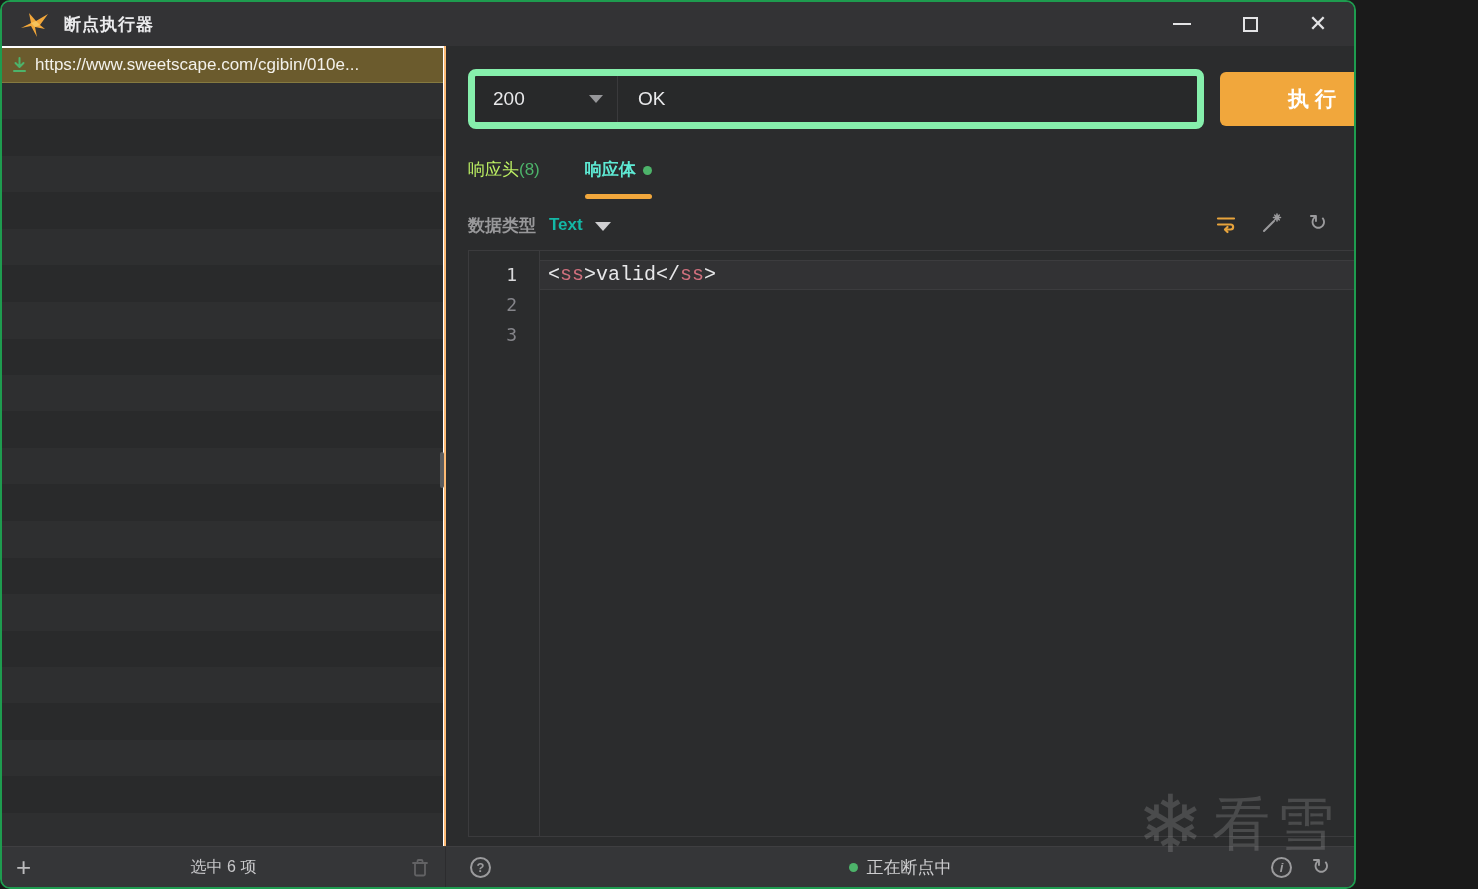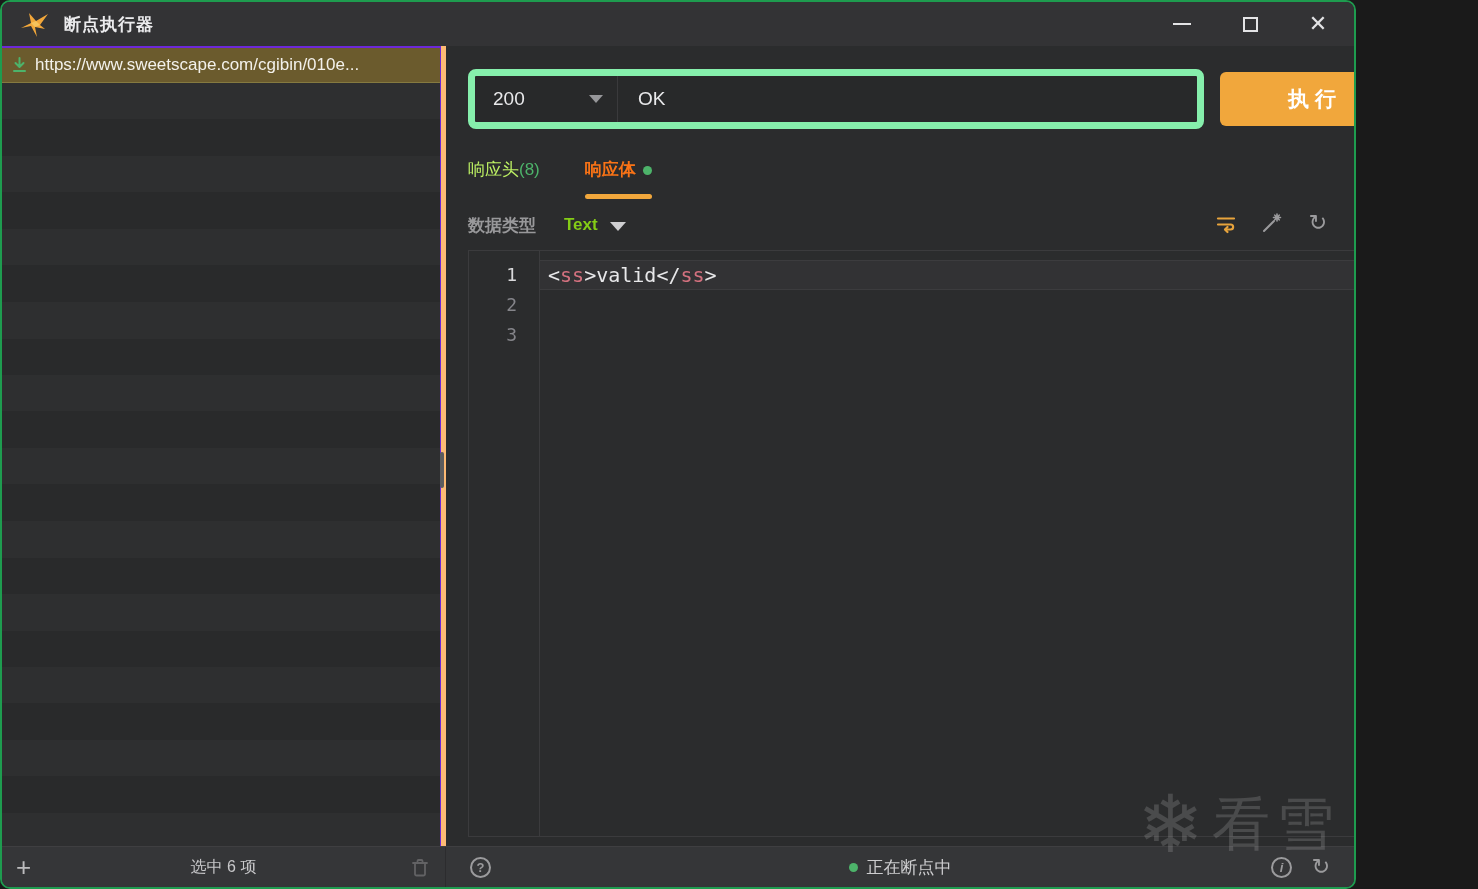--- a/index.html
+++ b/index.html
@@ -20,22 +20,22 @@
     display:flex;align-items:center;}
   .logo{margin-left:16px;width:34px;height:32px;display:flex;align-items:center;justify-content:center;}
   .app-title{margin-left:12px;font-size:17px;font-weight:bold;color:#ececee;letter-spacing:1px;}
   .win-controls{position:absolute;right:22px;top:0;height:44px;display:flex;align-items:center;gap:40px;}
   .win-btn{width:28px;height:28px;display:flex;align-items:center;justify-content:center;cursor:pointer;}
   .icon-min{width:18px;height:2px;background:#e4e4e6;}
   .icon-max{width:15px;height:15px;border:2px solid #e4e4e6;}
   .icon-close{font-size:22px;color:#e4e4e6;line-height:1;font-weight:400;}
 
   
-  .sidebar{position:absolute;left:0;top:44px;width:444px;bottom:41px;background:#6d28d9;
-    border-right:5px solid #fdba74;}
+  .sidebar{position:absolute;left:0;top:44px;width:444px;bottom:41px;background:#ffffff;
+    border-right:2px solid #fdba74;}
   .sidebar-stripes{position:absolute;left:0;right:1px;top:37px;bottom:0;
     background:repeating-linear-gradient(to bottom,#2e2f30 0px,#2e2f30 36.5px,#292a2b 36.5px,#292a2b 73px);}
   .url-row{position:absolute;left:0;right:1px;top:2px;height:35px;background:var(--selected-olive);
     border-bottom:1px solid #857a40;display:flex;align-items:center;padding-left:10px;cursor:pointer;}
   .url-row .dl{margin-right:8px;display:flex;}
   .url-text{font-size:17px;color:#f3f1eb;white-space:nowrap;overflow:hidden;}
   .scroll-thumb{position:absolute;left:438px;top:406px;width:4px;height:36px;border-radius:2px;background:#5c5c5e;cursor:pointer;}
 
   
   .req-group{position:absolute;left:466px;top:67px;width:736px;height:60px;background:#28292a;
@@ -52,41 +52,41 @@
     font-size:21px;font-weight:bold;letter-spacing:6px;padding-left:6px;}
   .exec-divider{width:1px;background:rgba(120,80,10,0.35);}
   .exec-block{width:53px;display:flex;align-items:center;justify-content:center;}
 
   
   .tabs{position:absolute;left:466px;top:156px;display:flex;align-items:flex-start;}
   .tab{position:relative;padding-bottom:18px;cursor:pointer;display:flex;align-items:center;}
   .tab-headers .lbl{font-size:17px;color:#bef264;}
   .tab-headers .cnt{font-size:17px;color:var(--accent-green);}
   .tab-body{margin-left:45px;}
-  .tab-body .lbl{font-size:17px;font-weight:bold;color:#f97316;}
+  .tab-body .lbl{font-size:17px;font-weight:bold;color:#5eead4;}
   .tab-dot{width:9px;height:9px;border-radius:50%;background:var(--accent-green);margin-left:7px;margin-top:2px;}
   .tab-underline{position:absolute;left:0;right:0;bottom:0;height:5px;border-radius:3px;background:var(--accent-orange);}
 
   
   .datatype-row{position:absolute;left:466px;top:209px;height:28px;display:flex;align-items:center;cursor:pointer;font-weight:bold;}
   .dt-label{font-size:17px;color:#98989a;}
-  .dt-value{font-size:17px;color:#84cc16;margin-left:28px;}
+  .dt-value{font-size:17px;color:#14b8a6;margin-left:13px;}
   .dt-chevron{width:0;height:0;border-left:8px solid transparent;border-right:8px solid transparent;
     border-top:9px solid #cfcfd1;margin-left:12px;margin-top:2px;}
   .editor-tools{position:absolute;right:23px;top:208px;display:flex;align-items:center;gap:20px;}
   .tool{width:26px;height:26px;display:flex;align-items:center;justify-content:center;cursor:pointer;}
   .refresh-glyph{font-size:22px;color:#9b9b9d;line-height:1;}
 
   
   .editor{position:absolute;left:466px;top:248px;width:996px;height:587px;border:1px solid #3b3b3d;
     background:#2b2c2d;display:flex;font-family:"DejaVu Sans Mono","Liberation Mono",monospace;}
   .gutter{width:71px;border-right:1px solid #3b3b3d;padding-top:9px;}
   .gutter .ln{height:30px;line-height:30px;text-align:right;padding-right:22px;font-size:18px;color:#85858a;}
   .gutter .ln.active{color:#d9d9db;}
-  .code-area{flex:1;padding-top:9px;cursor:text;}
+  .code-area{flex:1;padding-top:9px;cursor:text;font-family:Liberation Mono, monospace;}
   .code-line{height:30px;line-height:30px;padding-left:8px;font-size:20px;color:#e8e8ea;white-space:pre;}
   .code-line.active{background:#323234;border-top:1px solid #3c3c3e;border-bottom:1px solid #3c3c3e;
     height:30px;line-height:28px;}
   .seg-tag{color:var(--tag-pink);}
   .seg-plain{color:#e8e8ea;}
 
   
   .statusbar{position:absolute;left:0;right:0;bottom:0;height:41px;background:#353638;border-top:1px solid #3f3f41;
     display:flex;}
   .sb-left{position:relative;width:444px;border-right:1px solid #2c2c2e;display:flex;align-items:center;}

